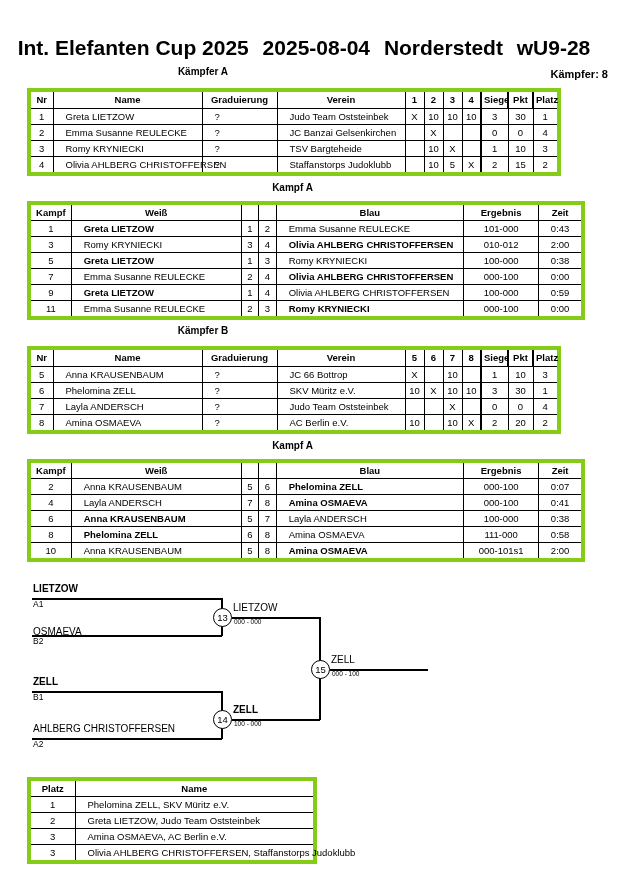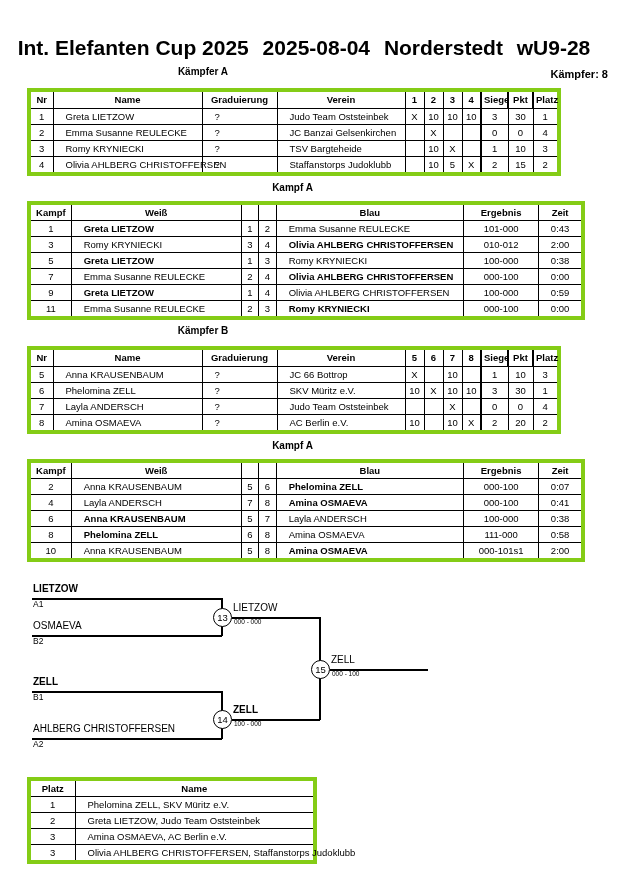--- a/index.html
+++ b/index.html
@@ -418,21 +418,21 @@
         </tr>
       </tbody>
   </table>
 
   <div class="bracket">
 
     <div class="bk-name bold" style="left:33px;top:8px;">LIETZOW</div>
     <div class="bk-line" style="left:32px;top:23px;width:190px;height:1.5px;"></div>
     <div class="bk-seed" style="left:33px;top:24px;">A1</div>
 
-    <div class="bk-name" style="left:33px;top:45px;">OSMAEVA</div>
+    <div class="bk-name" style="left:33px;top:51px;">OSMAEVA</div>
     <div class="bk-line" style="left:32px;top:60px;width:190px;height:1.5px;"></div>
     <div class="bk-seed" style="left:33px;top:61px;">B2</div>
 
     <div class="bk-line" style="left:221px;top:23px;width:1.5px;height:38px;"></div>
 
     <div class="bk-circle" style="left:213px;top:33px;">13</div>
     <div class="bk-winner" style="left:233px;top:27px;">LIETZOW</div>
     <div class="bk-line" style="left:232px;top:42px;width:88px;height:1.5px;"></div>
     <div class="bk-score" style="left:234px;top:43px;">000 - 000</div>
 

